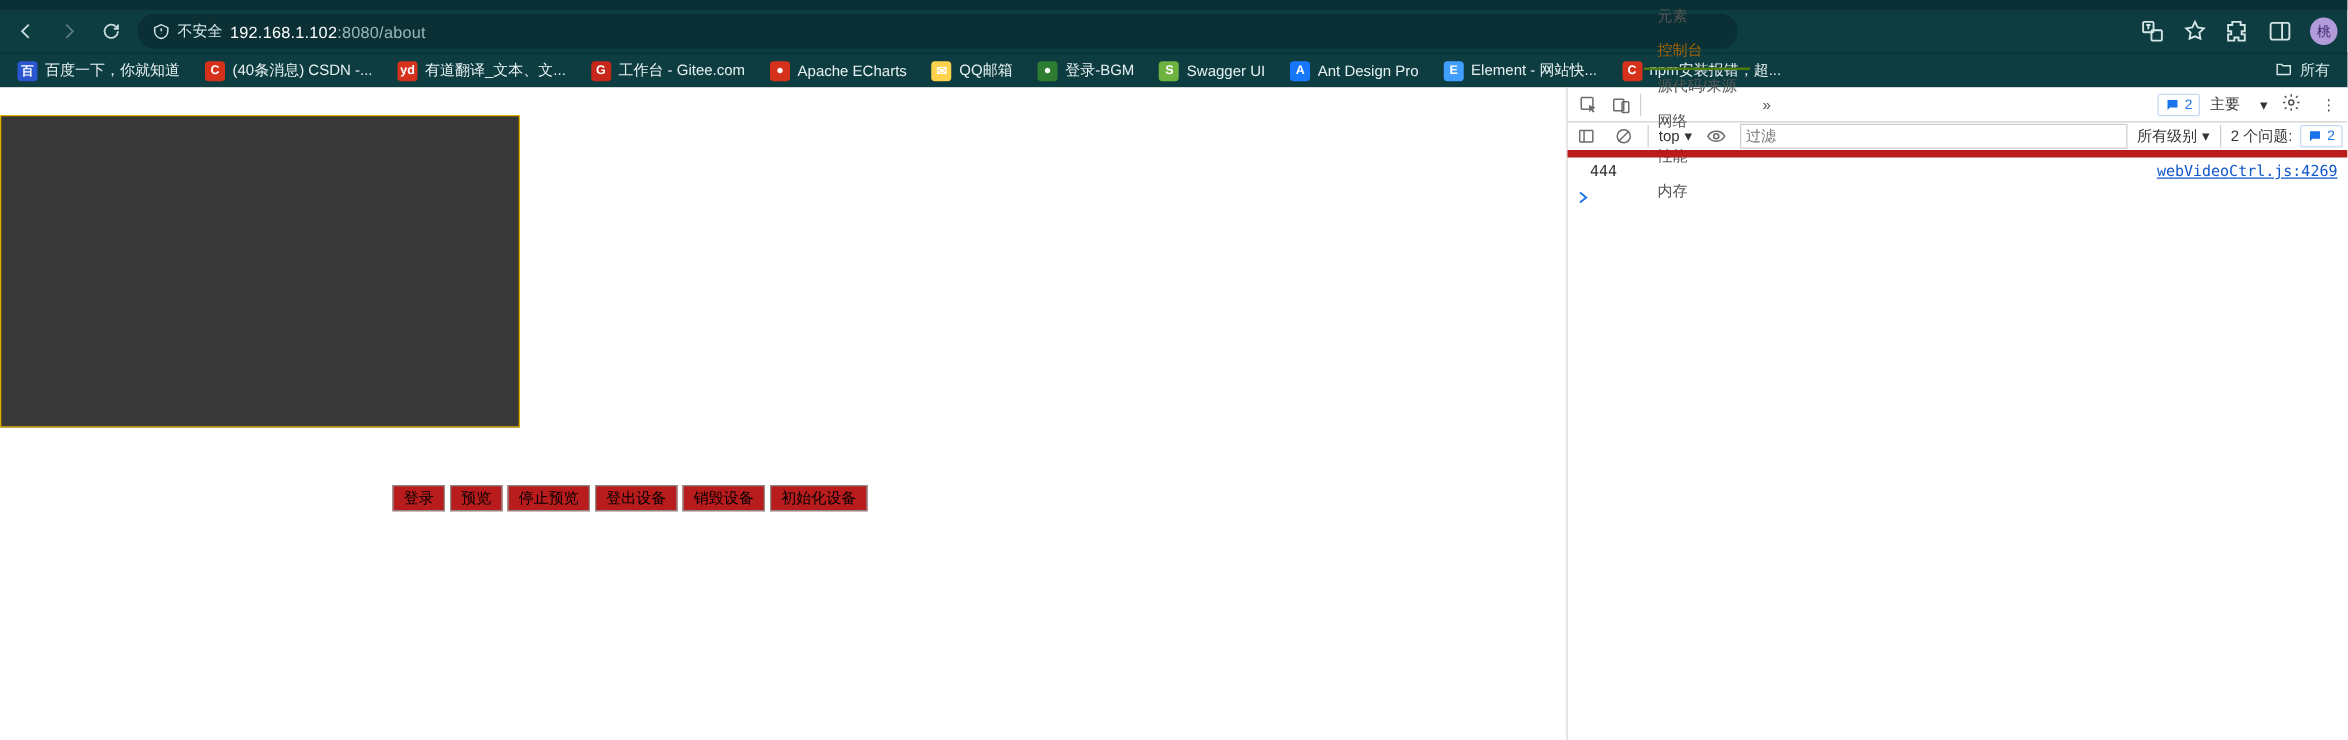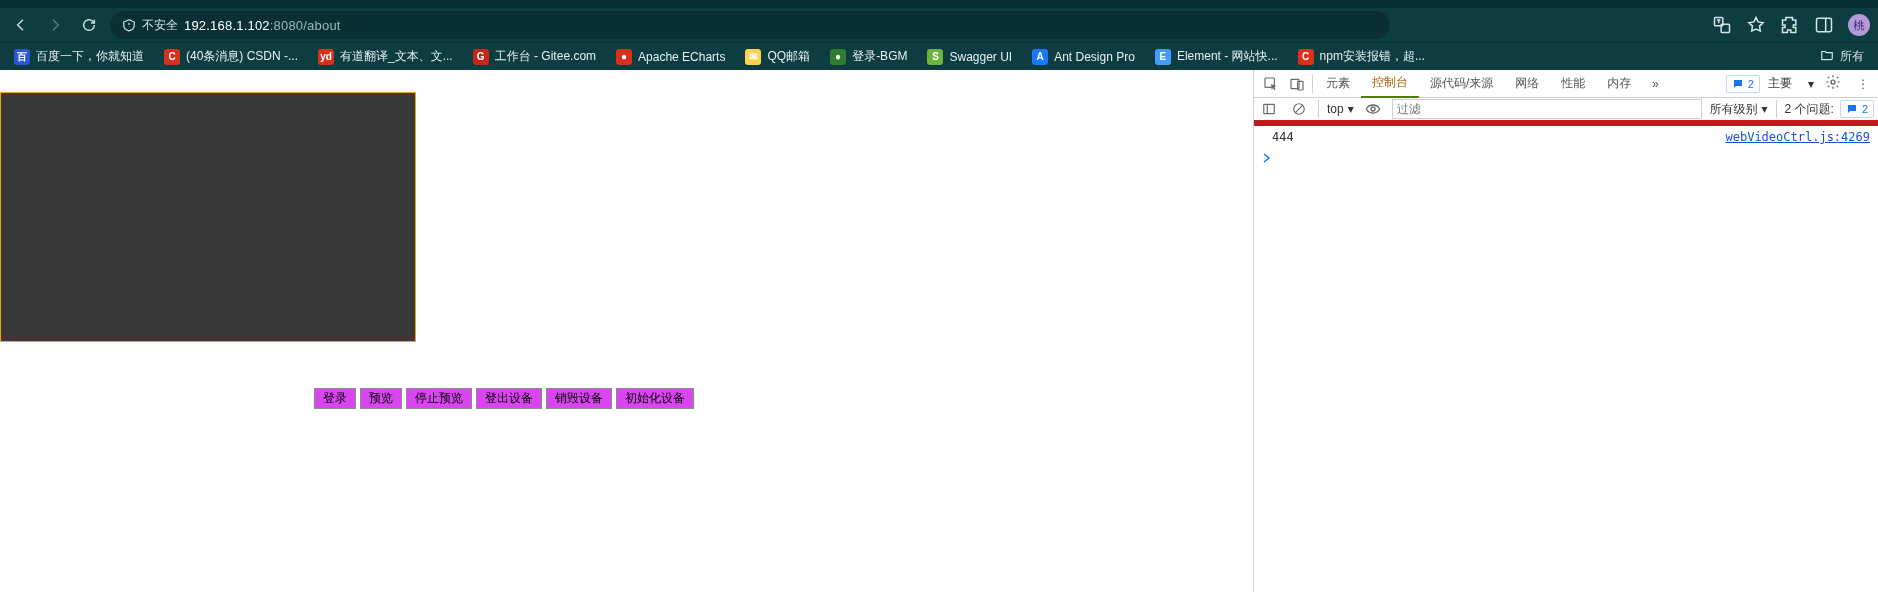--- a/index.html
+++ b/index.html
@@ -106,21 +106,21 @@
     border: 1px solid #e2b100;
   }
   .btn-row {
     position: absolute;
     top: 318px;
     left: 314px;
     display: flex; gap: 4px;
     font-size: 12px;
   }
   .btn-row button {
-    background: #d946ef;
+    background: #b91c1c;
     border: 1px solid #8b8b8b;
     padding: 1px 8px;
     font-size: 12px;
     font-family: inherit;
     cursor: pointer;
   }
 
   
   .dt-tabs {
     display:flex; align-items:center;
@@ -339,21 +339,21 @@
           </svg>
       </div>
       <div class="dt-tool-btn">
         <svg width="16" height="16" viewBox="0 0 24 24" fill="none" stroke="currentColor" stroke-width="1.8">
             <rect x="3" y="5" width="12" height="14" rx="1"></rect>
             <rect x="13" y="8" width="8" height="13" rx="1"></rect>
           </svg>
       </div>
       <div style="width:1px;height:18px;background:#d0d0d0;margin:0 2px;"></div>
 
-      <div id="dt-tabs-holder" style="display:flex;">
+      <div id="dt-tabs-holder" style="display:flex;flex-direction:column;">
           <div class="dt-tab">元素</div>
           <div class="dt-tab active">控制台</div>
           <div class="dt-tab">源代码/来源</div>
           <div class="dt-tab">网络</div>
           <div class="dt-tab">性能</div>
           <div class="dt-tab">内存</div>
         </div>
 
       <div class="dt-more">»</div>
 

